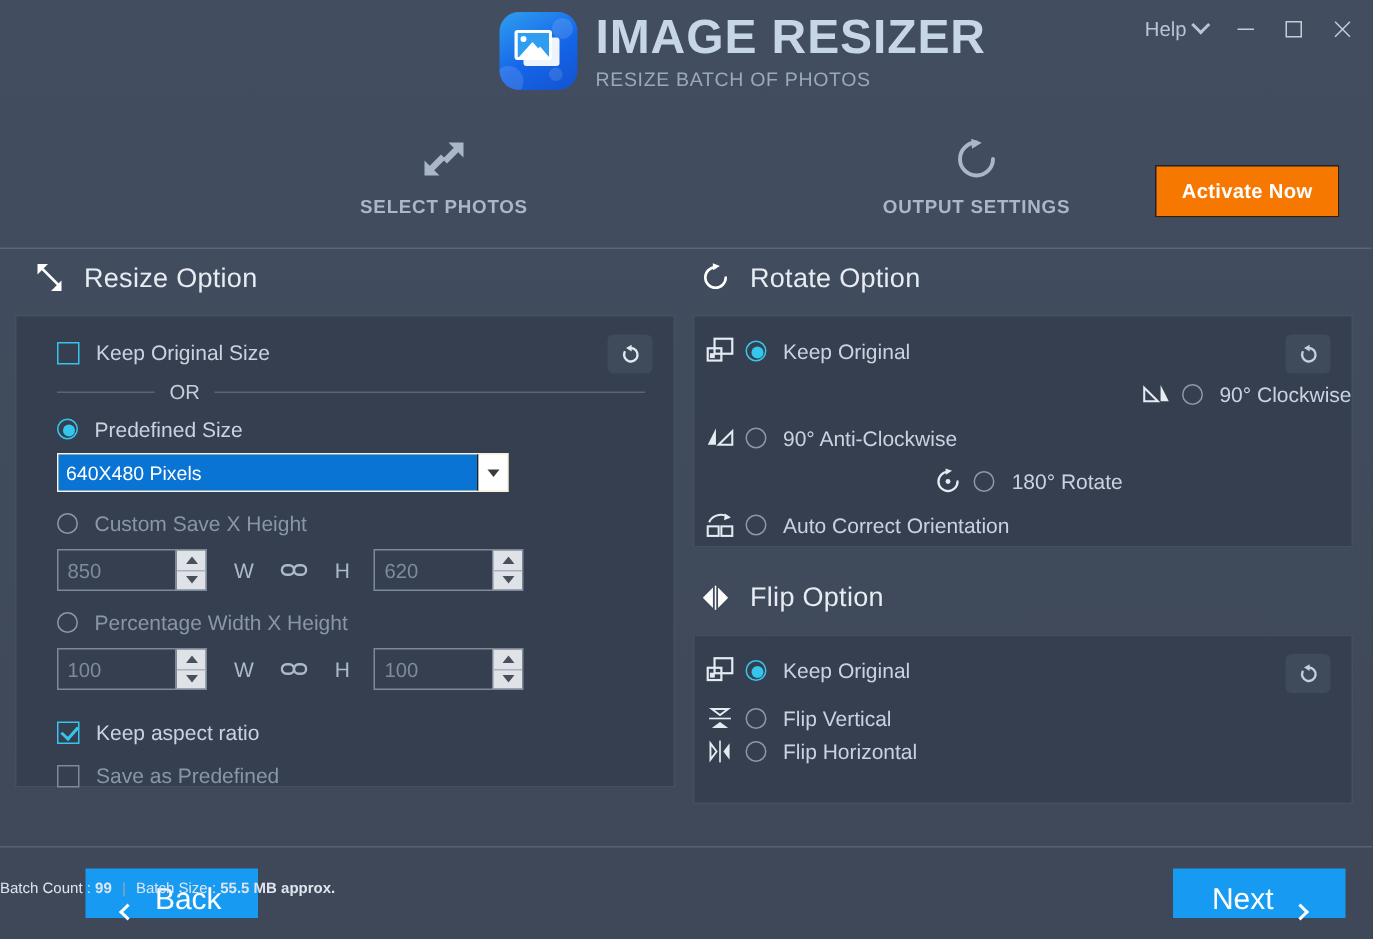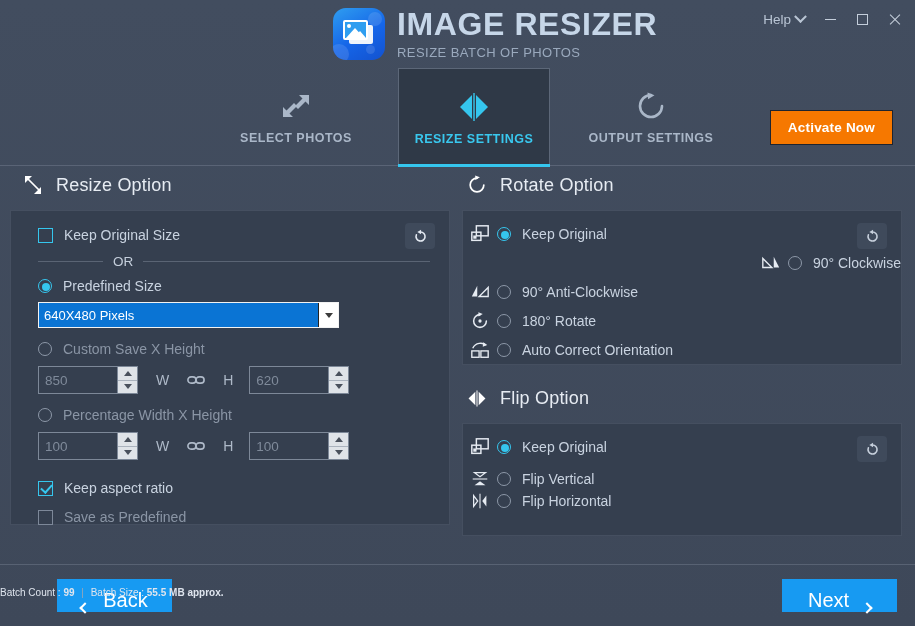--- a/index.html
+++ b/index.html
@@ -313,30 +313,20 @@
     <div class="tab" id="tab-select">
       <div class="tab-icon">
         <svg width="30" height="30" viewBox="0 0 30 30">
           <path d="M18 4 L28 4 L28 14 L24.5 10.5 L17 18 L14 15 L21.5 7.5 Z" fill="#aab7c8"></path>
           <path d="M12 26 L2 26 L2 16 L5.5 19.5 L13 12 L16 15 L8.5 22.5 Z" fill="#aab7c8"></path>
         </svg>
       </div>
       <div class="tab-label">SELECT PHOTOS</div>
     </div>
 
-    <div class="tab active" id="tab-resize">
-      <div class="tab-icon">
-        <svg width="34" height="30" viewBox="0 0 34 30">
-          <path d="M15 3 L15 27 L3 15 Z" fill="#35c6ee"></path>
-          <path d="M19 3 L19 27 L31 15 Z" fill="#35c6ee"></path>
-          <rect x="16.3" y="1" width="1.4" height="28" fill="#35c6ee"></rect>
-        </svg>
-      </div>
-      <div class="tab-label">RESIZE SETTINGS</div>
-    </div>
 
     <div class="tab" id="tab-output">
       <div class="tab-icon">
         <svg width="30" height="30" viewBox="0 0 30 30">
           <path d="M15 4 A11 11 0 1 0 26 15" stroke="#aab7c8" stroke-width="2.6" fill="none" stroke-linecap="round"></path>
           <path d="M11.5 1.5 L18.5 4.2 L12 8.2 Z" fill="#aab7c8"></path>
         </svg>
       </div>
       <div class="tab-label">OUTPUT SETTINGS</div>
     </div>
@@ -529,21 +519,21 @@
           <span class="opt-row-icon">
             <svg width="20" height="20" viewBox="0 0 22 22">
               <path d="M8 4 L2 16 L8 16 Z" fill="#e6ebf2"></path>
               <path d="M20 16 L10 16 L20 6 Z" fill="none" stroke="#e6ebf2" stroke-width="1.5"></path>
             </svg>
           </span>
           <span class="radio"></span>
           <span class="opt-label">90° Anti-Clockwise</span>
         </div>
 
-        <div class="row" style="height:22px; margin-bottom:7px;">
+        <div class="row" style="height:22px; margin-bottom:7px;justify-content:center;">
           <span class="opt-row-icon">
             <svg width="20" height="20" viewBox="0 0 22 22">
               <path d="M11 4 A7 7 0 1 0 18 11" stroke="#e6ebf2" stroke-width="1.7" fill="none" stroke-linecap="round"></path>
               <path d="M9.2 1.4 L14 3.2 L9.4 6 Z" fill="#e6ebf2"></path>
               <circle cx="11" cy="11" r="1.8" fill="#e6ebf2"></circle>
             </svg>
           </span>
           <span class="radio"></span>
           <span class="opt-label">180° Rotate</span>
         </div>

